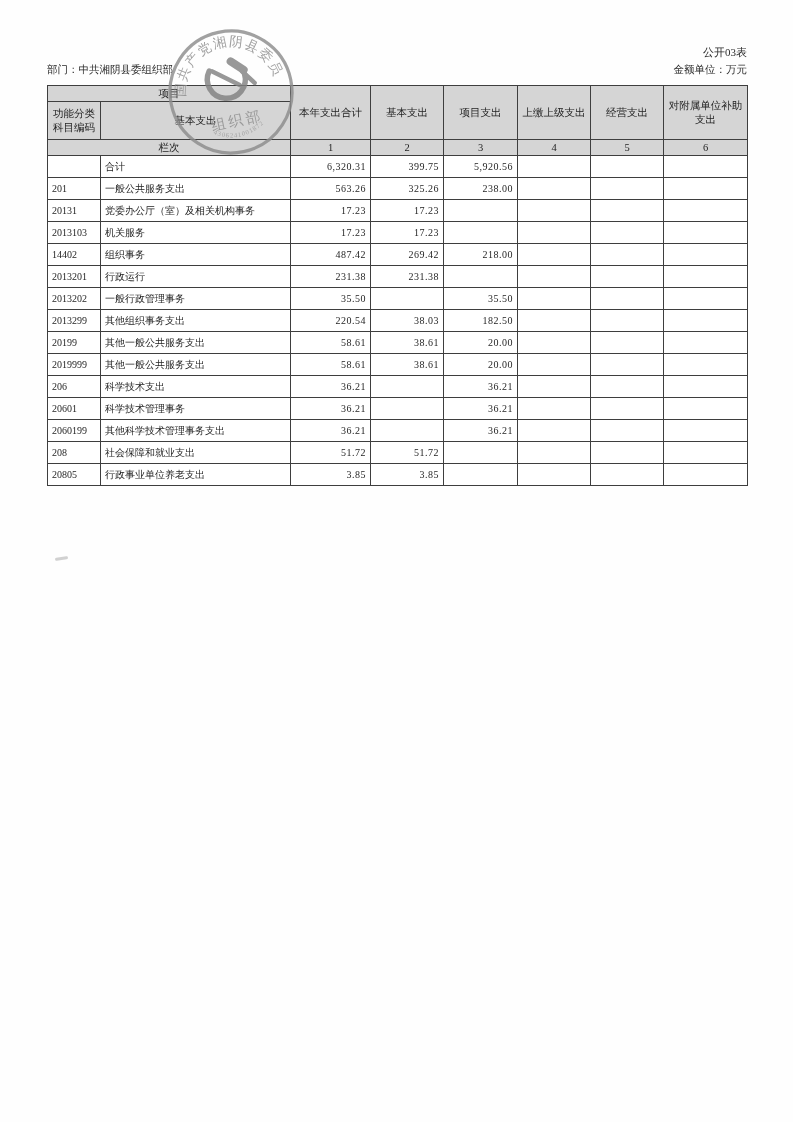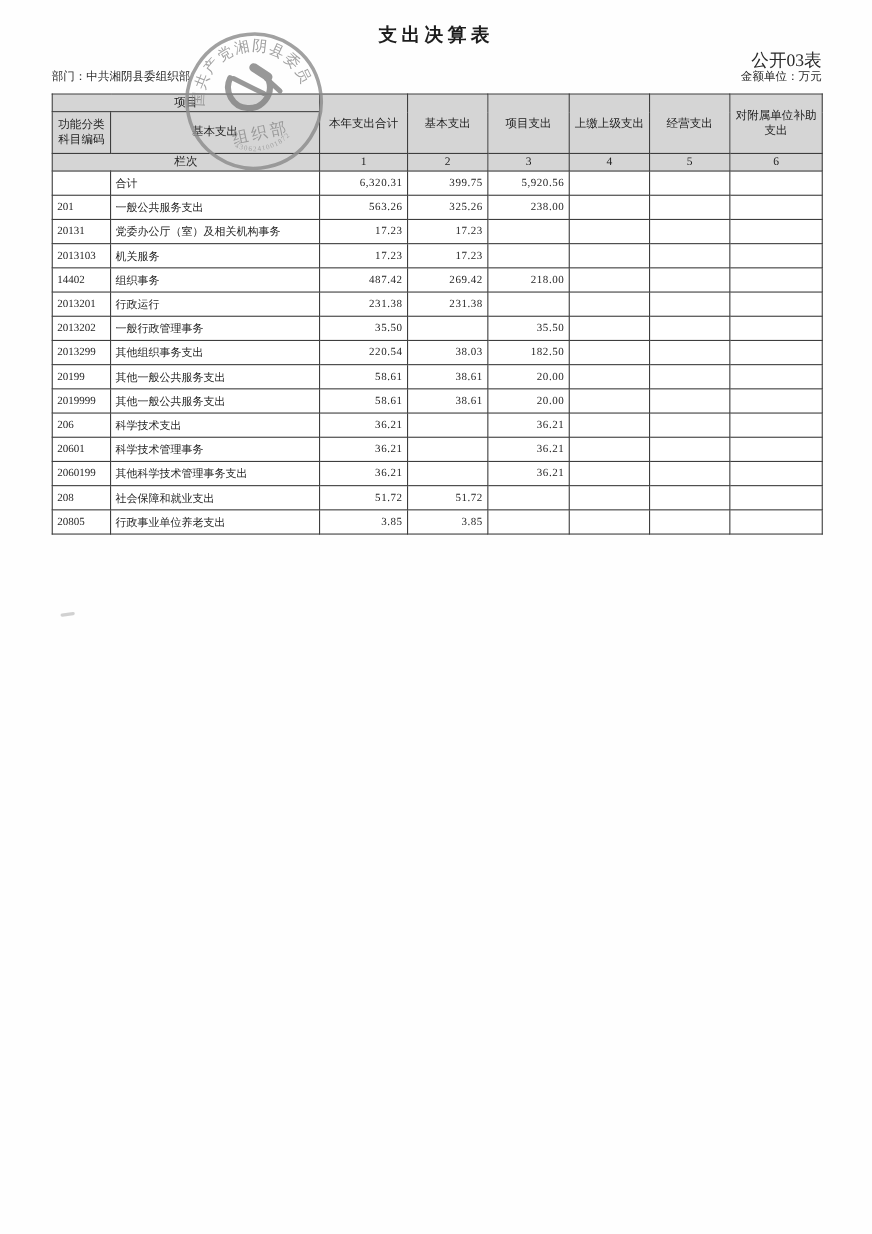--- a/index.html
+++ b/index.html
@@ -11,21 +11,21 @@
     color:#222;
     overflow:hidden;
   }
   .doc-title{
     position:absolute;top:20px;left:0;width:100%;
     text-align:center;font-size:17px;font-weight:bold;
     letter-spacing:4px;color:#1d1d1d;
   }
   .table-code{
     position:absolute;top:45px;right:46px;
-    font-size:16px;color:#2a2a2a;
+    font-size:11px;color:#2a2a2a;
   }
   .meta-row{
     position:absolute;top:63px;left:47px;right:46px;
     display:flex;justify-content:space-between;
     font-size:10.5px;color:#2a2a2a;
   }
   table.fin{
     position:absolute;top:85px;left:47px;
     width:700px;border-collapse:collapse;table-layout:fixed;
   }
@@ -72,21 +72,20 @@
     position:absolute;top:557px;left:55px;
     width:13px;height:3px;background:#b9b9b9;
     border-radius:2px;opacity:.65;transform:rotate(-8deg);
   }
 </style>
 </head>
 <body>
 
 <div class="page">
 
-  <div class="doc-title">支出决算表</div>
 
   <div class="table-code">公开03表</div>
 
   <div class="meta-row">
     <div>
       <span>部门：</span><span>中共湘阴县委组织部</span>
     </div>
     <div>
       <span>金额单位：</span><span>万元</span>
     </div>

